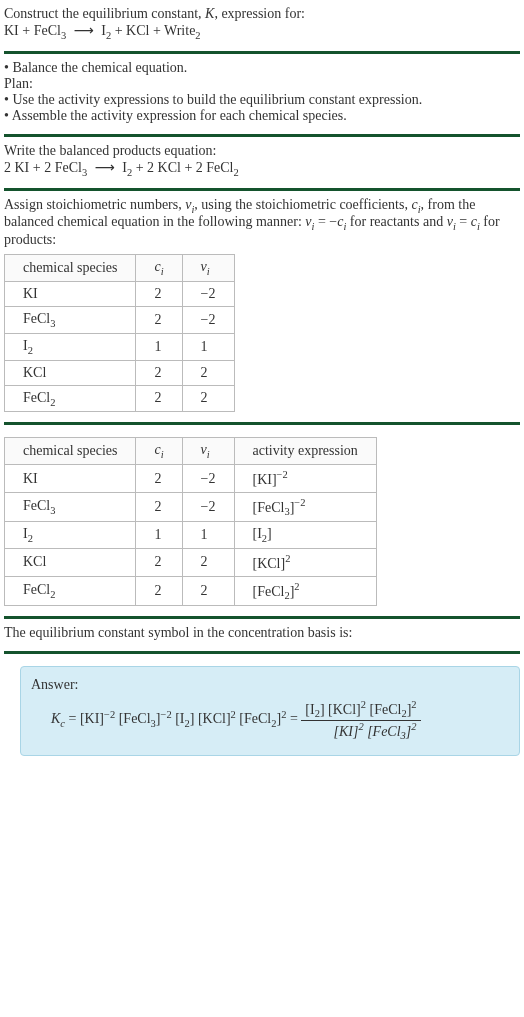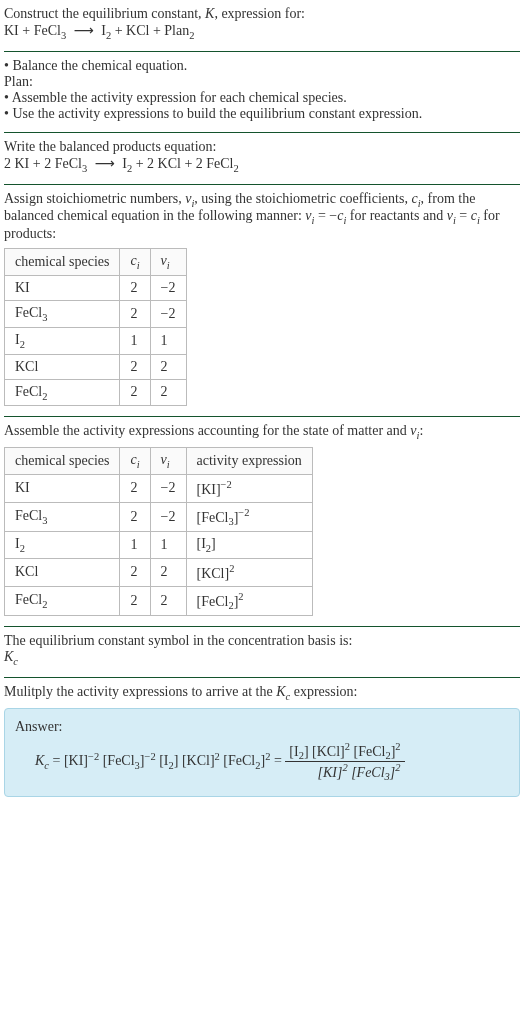--- a/index.html
+++ b/index.html
@@ -5,21 +5,21 @@
   body {
     font-family: Georgia, 'Times New Roman', serif;
     font-size: 14px;
     color: #333;
     margin: 0;
     padding: 0 4px;
     width: 524px;
     box-sizing: border-box;
   }
   .section {
-    border-bottom: 1px solid #14532d;
+    border-bottom: 3px solid #14532d;
     padding: 6px 0 10px 0;
   }
   .section.last {
     border-bottom: none;
   }
   sub {
     font-size: 0.75em;
     vertical-align: sub;
   }
   sup {
@@ -29,33 +29,34 @@
   .arrow {
     display: inline-block;
     margin: 0 4px;
   }
   table.data {
     border-collapse: collapse;
     margin-top: 6px;
   }
   table.data td, table.data th {
     border: 1px solid #bbb;
-    padding: 4px 10px;
+    padding: 4px 18px;
     text-align: left;
     font-weight: normal;
   }
   table.data th {
     background: #fafafa;
   }
   .answer-box {
     background: #d6edf6;
     border: 1px solid #a9d5e6;
     border-radius: 4px;
     padding: 10px;
     margin-top: 6px;
+    margin-left: 16px;
   }
   .answer-label {
     margin-bottom: 6px;
   }
   .frac {
     display: inline-block;
     vertical-align: middle;
     text-align: right;
   }
   .frac .num {
@@ -78,29 +79,29 @@
 </head>
 <body>
 
 <div class="section">
   <div>
     <span>Construct the equilibrium constant, </span><span class="ital">K</span><span>, expression for:</span>
   </div>
   <div>
     <span>KI + FeCl</span><sub>3</sub>
     <span class="arrow">⟶</span>
-    <span>I</span><sub>2</sub><span> + KCl + Plan</span><sub>2</sub>
+    <span>I</span><sub>2</sub><span> + KCl + Write</span><sub>2</sub>
   </div>
 </div>
 
 <div class="section">
   <div>• Balance the chemical equation.</div>
   <div>Plan:</div>
+  <div>• Use the activity expressions to build the equilibrium constant expression.</div>
   <div>• Assemble the activity expression for each chemical species.</div>
-  <div>• Use the activity expressions to build the equilibrium constant expression.</div>
 </div>
 
 <div class="section">
   <div>Write the balanced products equation:</div>
   <div>
     <span>2 KI + 2 FeCl</span><sub>3</sub>
     <span class="arrow">⟶</span>
     <span>I</span><sub>2</sub><span> + 2 KCl + 2 FeCl</span><sub>2</sub>
   </div>
 </div>
@@ -139,23 +140,20 @@
     <tr>
       <td><span>FeCl</span><sub>2</sub></td>
       <td>2</td>
       <td>2</td>
     </tr>
   </tbody>
     </table>
 </div>
 
 <div class="section">
-  <div>
-    <span>Assemble the activity expressions accounting for the state of matter and </span><span class="ital">ν</span><sub class="ital">i</sub><span>:</span>
-  </div>
   <table class="data">
     <tbody>
         <tr>
       <th>chemical species</th>
       <th><span class="ital">c</span><sub class="ital">i</sub></th>
       <th><span class="ital">ν</span><sub class="ital">i</sub></th>
       <th>activity expression</th>
     </tr>
     <tr>
       <td>KI</td>
@@ -186,28 +184,22 @@
       <td>2</td>
       <td>2</td>
       <td><span>[FeCl</span><sub>2</sub><span>]</span><sup>2</sup></td>
     </tr>
   </tbody>
     </table>
 </div>
 
 <div class="section">
   <div>The equilibrium constant symbol in the concentration basis is:</div>
-  <div>
-    <span class="ital">K</span><sub class="ital">c</sub>
-  </div>
 </div>
 
 <div class="section last">
-  <div>
-    <span>Mulitply the activity expressions to arrive at the </span><span class="ital">K</span><sub class="ital">c</sub><span> expression:</span>
-  </div>
   <div class="answer-box">
     <div class="answer-label">Answer:</div>
     <div class="eq-line">
       <span class="ital">K</span><sub class="ital">c</sub><span> = </span><span>[KI]</span><sup>−2</sup><span> [FeCl</span><sub>3</sub><span>]</span><sup>−2</sup><span> [I</span><sub>2</sub><span>]</span><span> [KCl]</span><sup>2</sup><span> [FeCl</span><sub>2</sub><span>]</span><sup>2</sup><span> = </span><span class="frac"><span class="num"><span>[I</span><sub>2</sub><span>]</span><span> [KCl]</span><sup>2</sup><span> [FeCl</span><sub>2</sub><span>]</span><sup>2</sup></span><span class="den"><span>[KI]</span><sup>2</sup><span> [FeCl</span><sub>3</sub><span>]</span><sup>2</sup></span></span>
     </div>
   </div>
 </div>
 
 </body></html>

